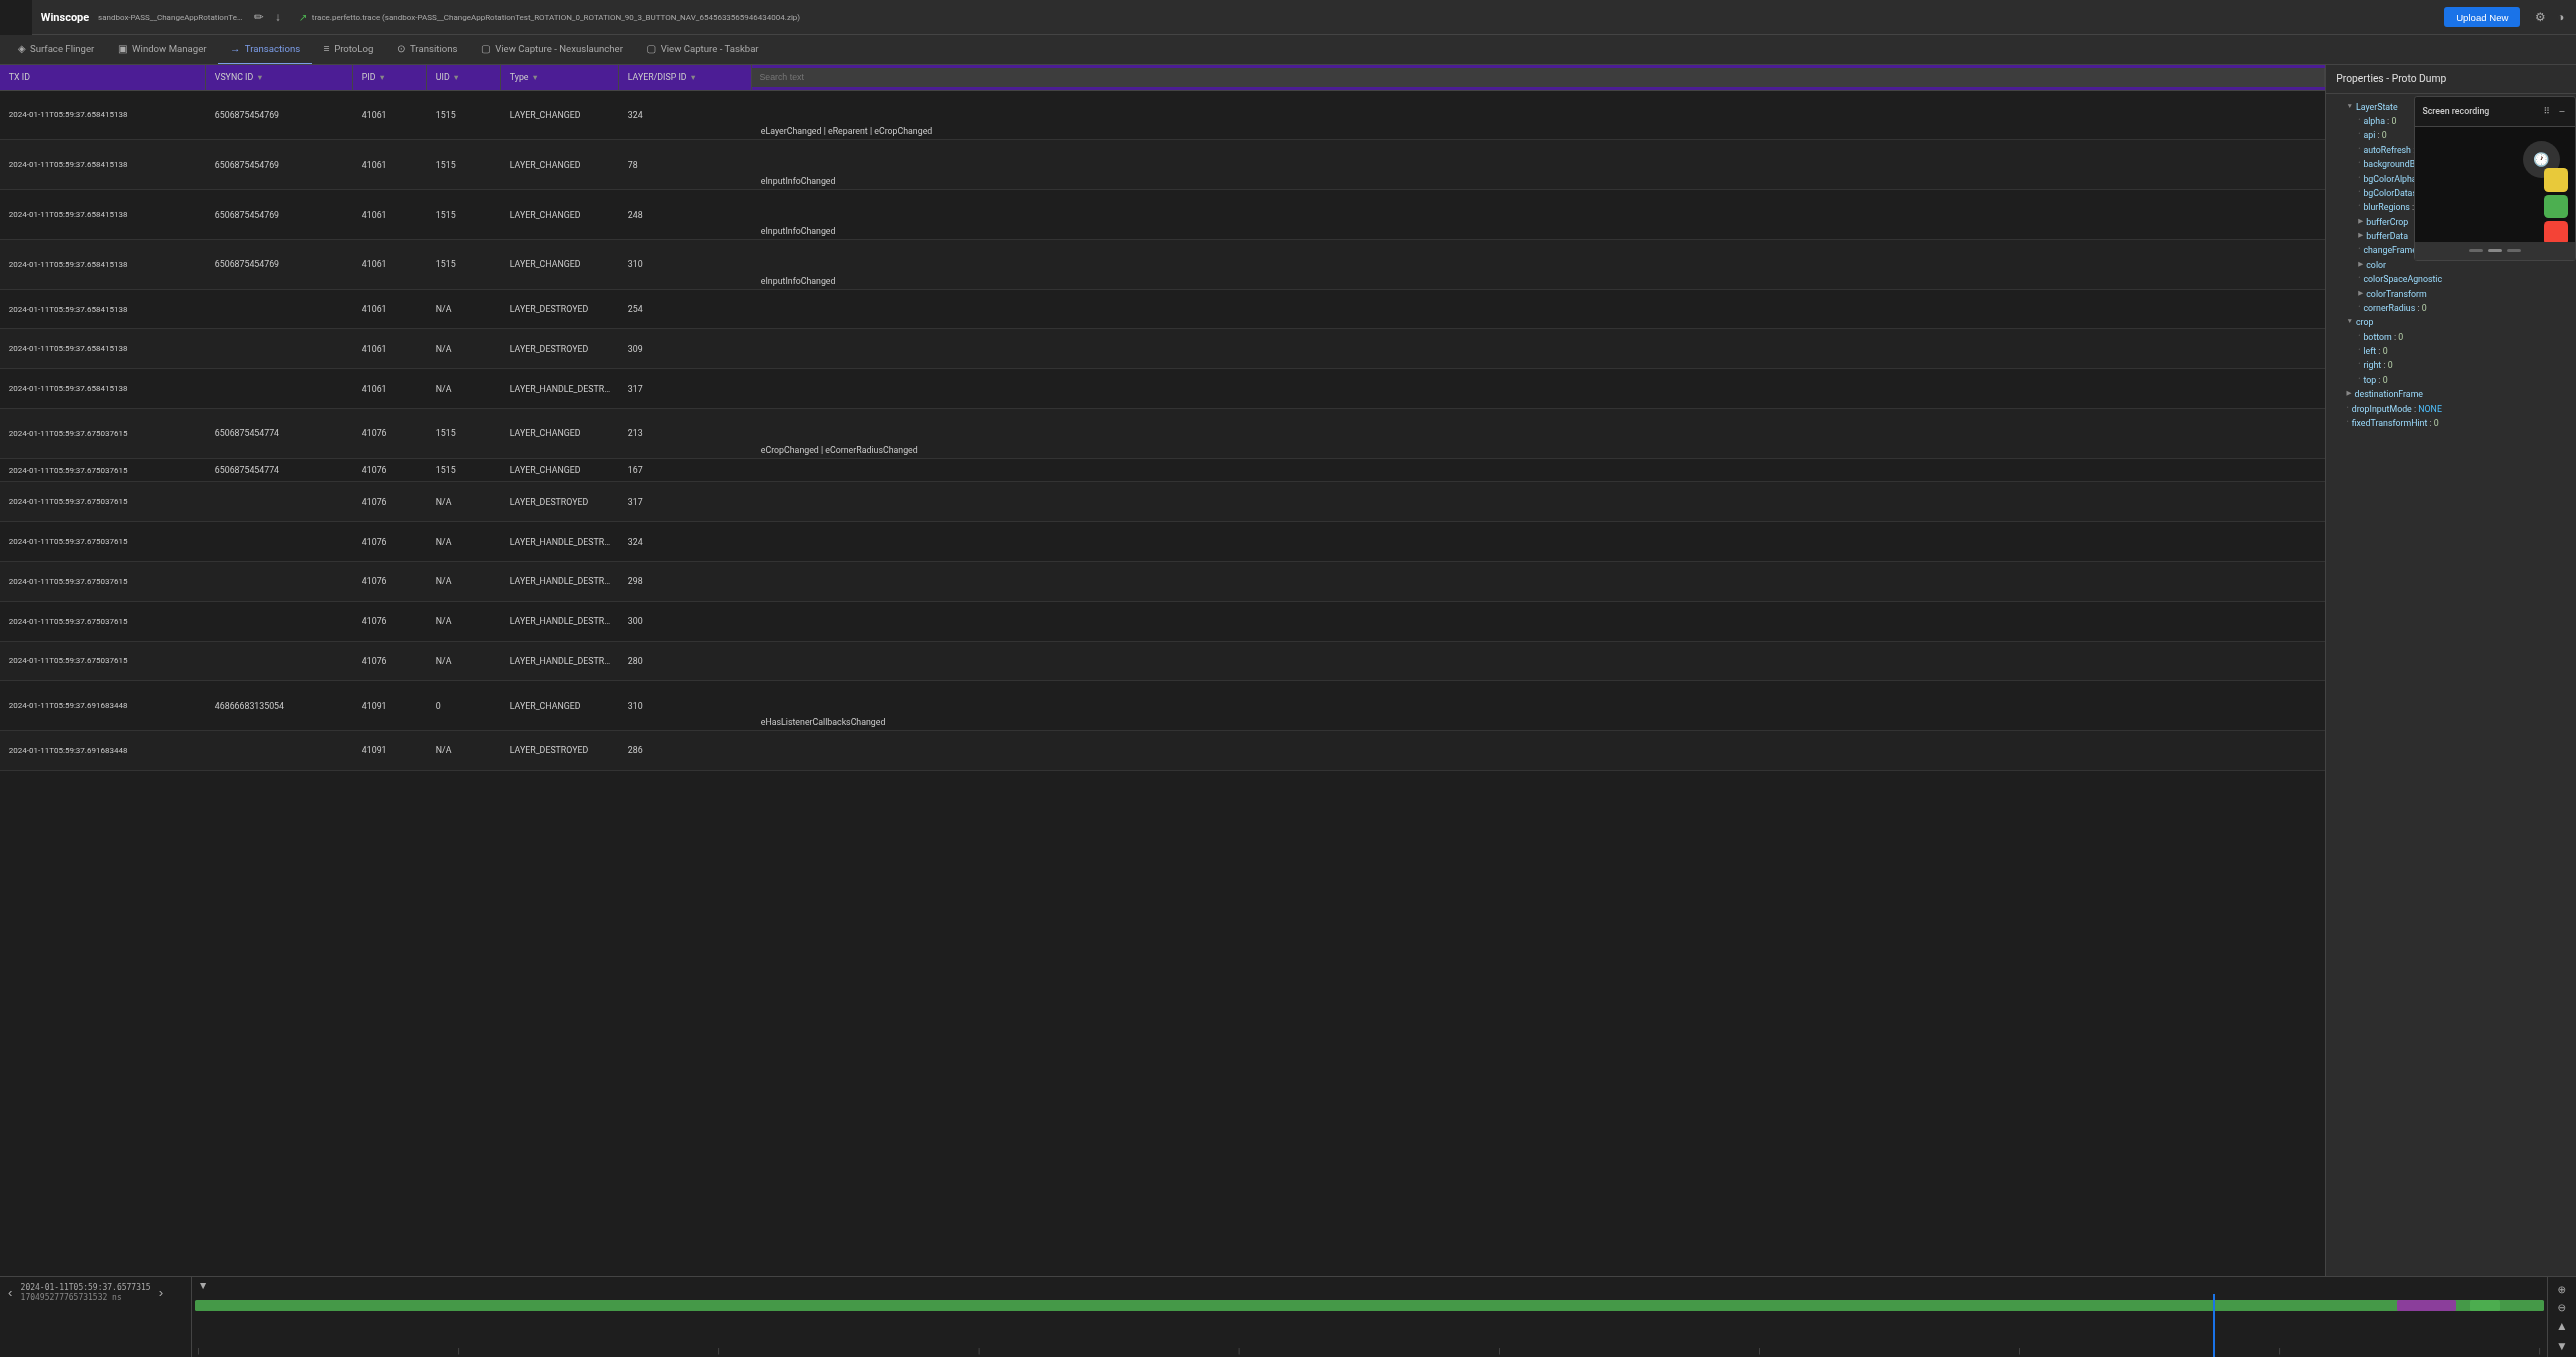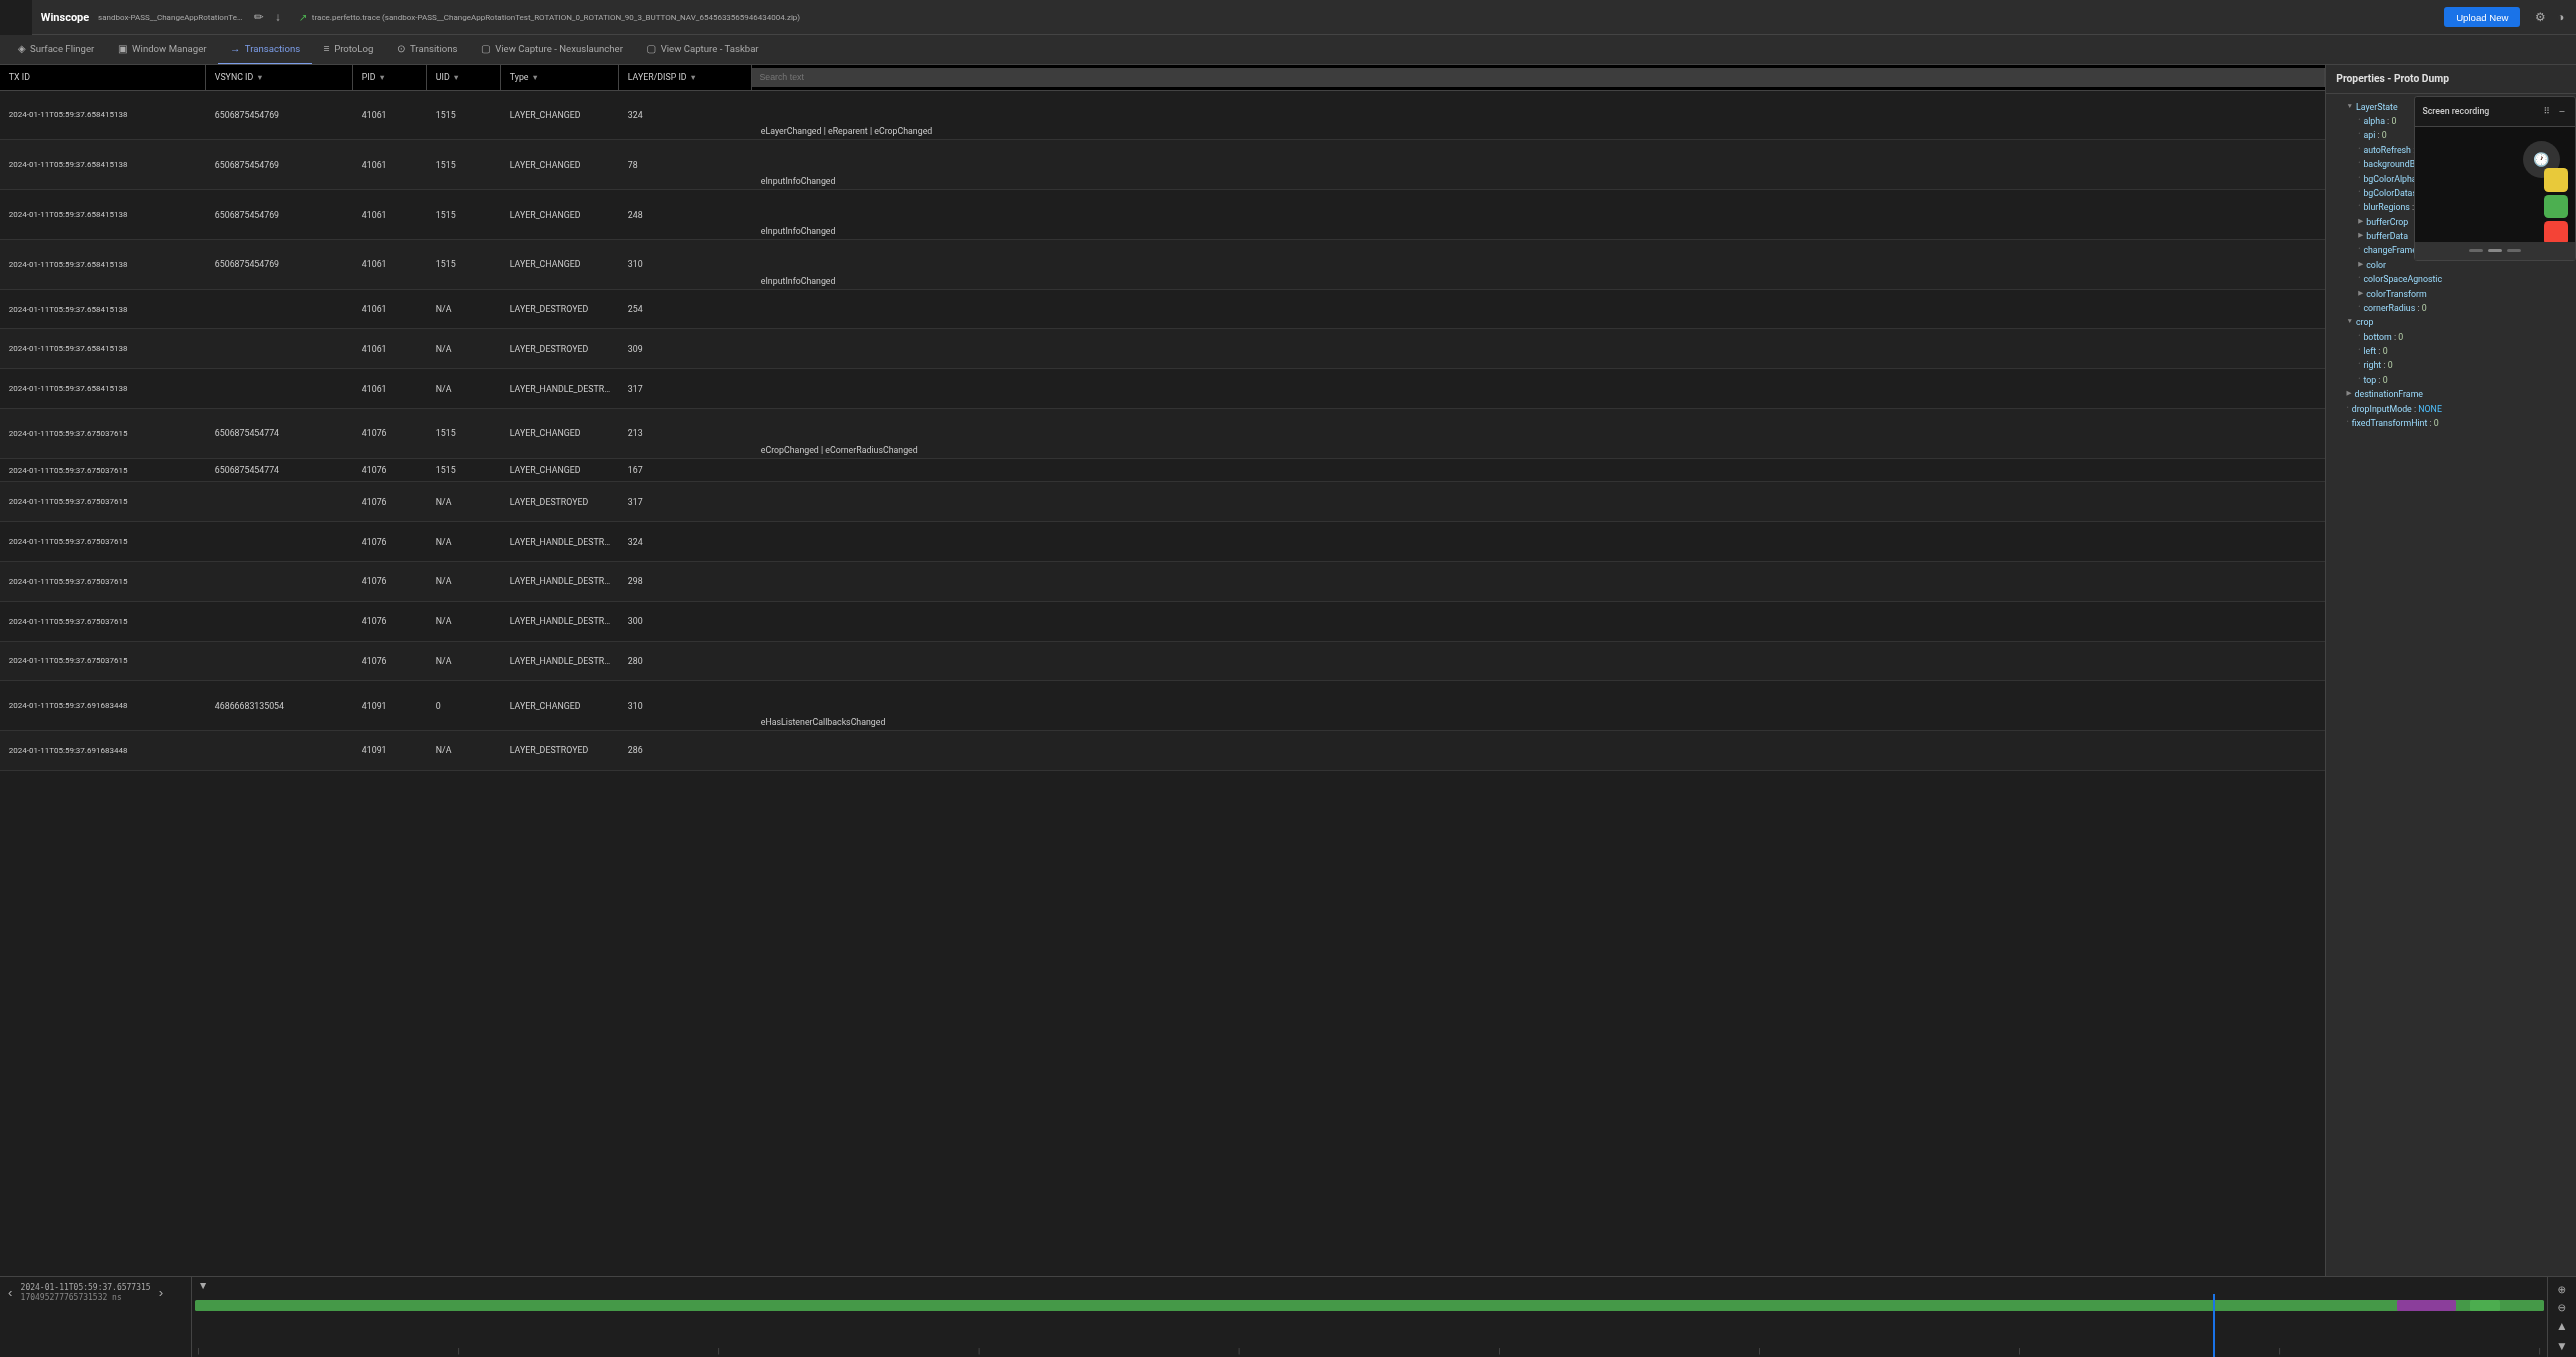--- a/index.html
+++ b/index.html
@@ -21,21 +21,21 @@
     .tab.active { color: #7c9de8; border-bottom: 1.5px solid #7c9de8; }
     .tab-icon { font-size: 10.3px; }
     
     
     .main { display: flex; flex: 1; overflow: hidden; }
     
     
     .table-area { flex: 1; display: flex; flex-direction: column; overflow: hidden; }
     
     
-    .table-header { display: flex; align-items: center; background: #000000; border-bottom: 0.7px solid #444; padding: 0; flex-shrink: 0; }
+    .table-header { display: flex; align-items: center; background: #4c1d95; border-bottom: 0.7px solid #444; padding: 0; flex-shrink: 0; }
     .th { display: flex; align-items: center; padding: 7.4px 8.8px; font-size: 8.8px; color: #ccc; border-right: 0.7px solid #444; cursor: pointer; white-space: nowrap; user-select: none; }
     .th .sort-icon { margin-left: 2.9px; color: #888; font-size: 7.4px; }
     .th-txid { width: 206px; }
     .th-vsync { width: 147px; text-align: right; }
     .th-pid { width: 74px; }
     .th-uid { width: 74px; }
     .th-type { width: 118px; }
     .th-layer { width: 133px; }
     .th-search { flex: 1; }
     .search-input { background: #3d3d3d; border: none; color: #ccc; padding: 4.4px 7.4px; font-size: 8.8px; width: 100%; outline: none; }
@@ -49,21 +49,21 @@
     .td-txid { width: 206px; white-space: normal; word-break: break-all; font-size: 8px; }
     .td-vsync { width: 147px; }
     .td-pid { width: 74px; }
     .td-uid { width: 74px; }
     .td-type { width: 118px; }
     .td-layer { width: 133px; }
     .td-flags { flex: 1; margin-top: 33px; }
     
     
     .props-panel { width: 251px; background: #2d2d2d; border-left: 0.7px solid #444; display: flex; flex-direction: column; overflow: hidden; flex-shrink: 0; }
-    .props-header { padding: 7.4px 10.3px; font-size: 10.3px; font-weight: 700; color: #e0e0e0; border-bottom: 0.7px solid #444; flex-shrink: 0; }
+    .props-header { padding: 7.4px 10.3px; font-size: 10.3px; font-weight: 400; color: #e0e0e0; border-bottom: 0.7px solid #444; flex-shrink: 0; }
     .props-content { flex: 1; overflow-y: auto; padding: 5.9px 0; }
     .tree-item { padding: 2.2px 10.3px; font-size: 8.8px; color: #ccc; display: flex; align-items: flex-start; }
     .tree-item .key { color: #9cdcfe; }
     .tree-item .colon { color: #ccc; margin: 0 2.2px; }
     .tree-item .val-num { color: #b5cea8; }
     .tree-item .val-bool { color: #569cd6; }
     .tree-item .val-none { color: #4fc1ff; text-align: right; }
     .tree-item .val-obj { color: #ccc; }
     
     

